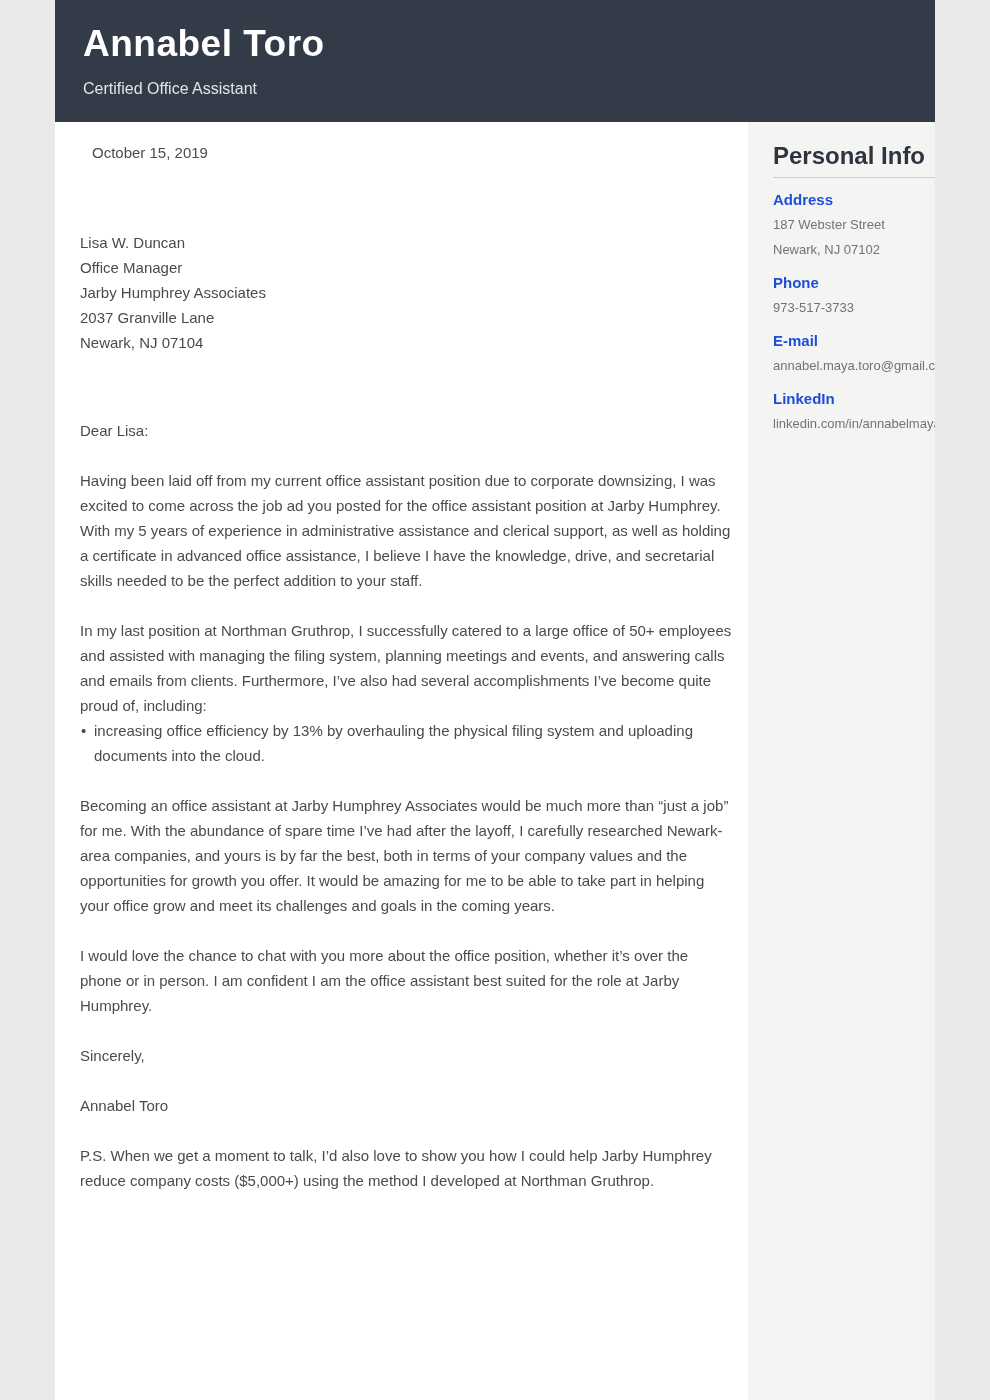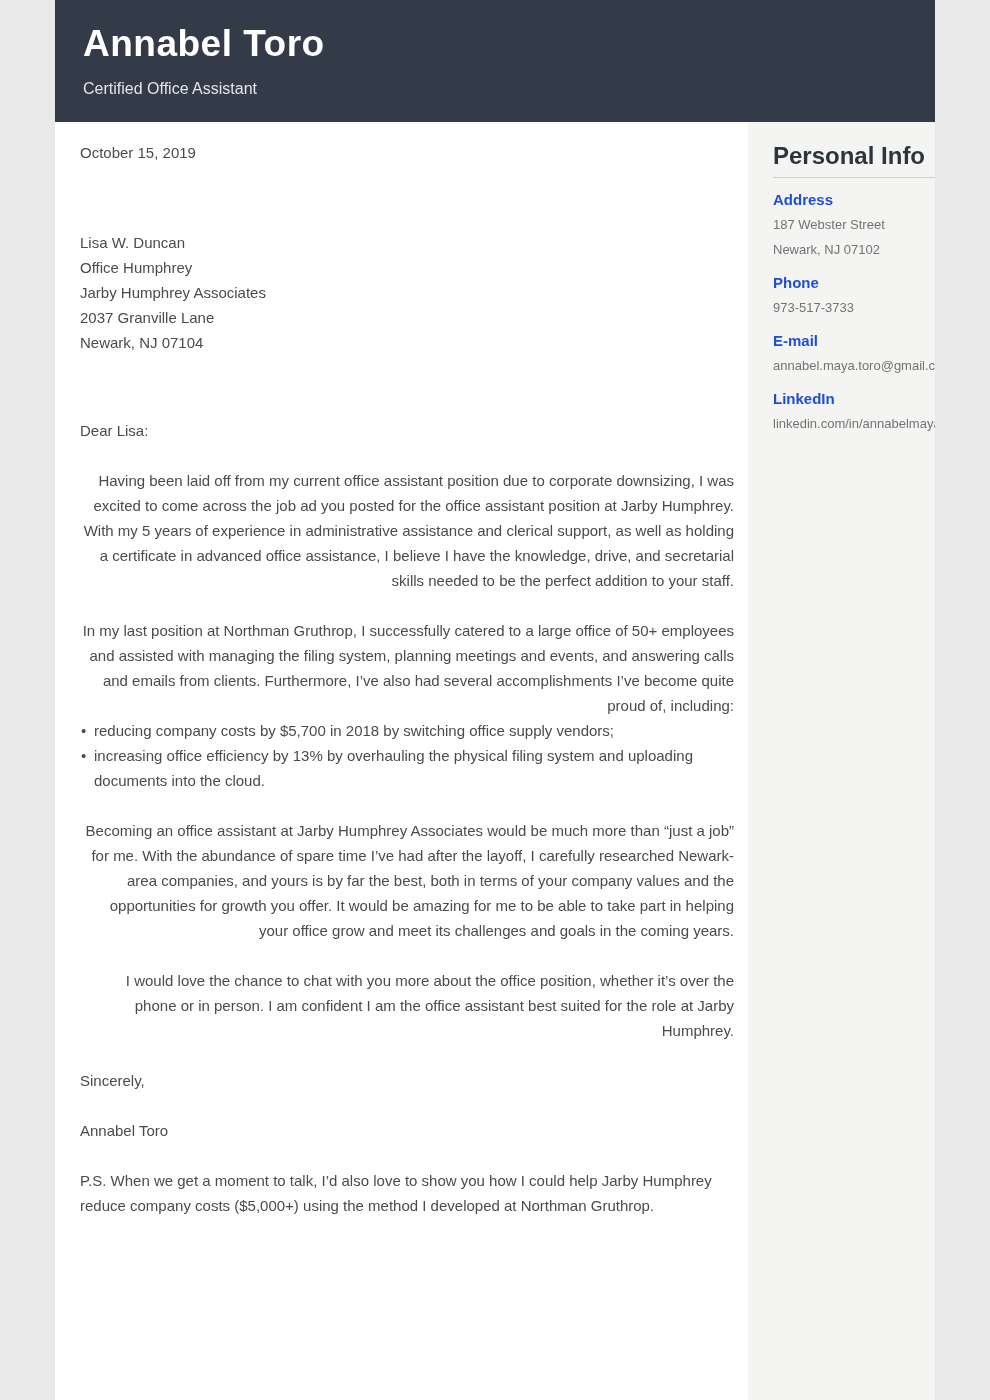--- a/index.html
+++ b/index.html
@@ -78,24 +78,24 @@
   .main {
     position: absolute;
     top: 122px;
     left: 0;
     width: 693px;
     padding: 0 14px 0 25px;
     color: #4b4b4b;
     font-size: 15px;
     line-height: 25px;
   }
-  .date { margin-top: 18px; }
+  .date { margin-top: 18px; margin-left: 12px; }
   .recipient { margin-top: 65px; }
   .salutation { margin-top: 63px; }
-  .para { margin-top: 25px; text-align: right; }
+  .para { margin-top: 25px; }
   .bullets { list-style: none; }
   .bullets li {
     position: relative;
     padding-left: 14px;
   }
   .bullets li::before {
     content: "\2022";
     position: absolute;
     left: 1px;
     top: 0;
@@ -113,33 +113,32 @@
   <div class="header">
     <div class="name">Annabel Toro</div>
     <div class="subtitle">Certified Office Assistant</div>
   </div>
 
   <div class="main">
     <div class="date">October 15, 2019</div>
 
     <div class="recipient">
       <div>Lisa W. Duncan</div>
-      <div>Office Humphrey</div>
+      <div>Office Manager</div>
       <div>Jarby Humphrey Associates</div>
       <div>2037 Granville Lane</div>
       <div>Newark, NJ 07104</div>
     </div>
 
     <div class="salutation">Dear Lisa:</div>
 
     <p class="para">Having been laid off from my current office assistant position due to corporate downsizing, I was excited to come across the job ad you posted for the office assistant position at Jarby Humphrey. With my 5 years of experience in administrative assistance and clerical support, as well as holding a certificate in advanced office assistance, I believe I have the knowledge, drive, and secretarial skills needed to be the perfect addition to your staff.</p>
 
     <p class="para">In my last position at Northman Gruthrop, I successfully catered to a large office of 50+ employees and assisted with managing the filing system, planning meetings and events, and answering calls and emails from clients. Furthermore, I’ve also had several accomplishments I’ve become quite proud of, including:</p>
     <ul class="bullets">
-      <li>reducing company costs by $5,700 in 2018 by switching office supply vendors;</li>
       <li>increasing office efficiency by 13% by overhauling the physical filing system and uploading documents into the cloud.</li>
     </ul>
 
     <p class="para">Becoming an office assistant at Jarby Humphrey Associates would be much more than “just a job” for me. With the abundance of spare time I’ve had after the layoff, I carefully researched Newark-area companies, and yours is by far the best, both in terms of your company values and the opportunities for growth you offer. It would be amazing for me to be able to take part in helping your office grow and meet its challenges and goals in the coming years.</p>
 
     <p class="para">I would love the chance to chat with you more about the office position, whether it’s over the phone or in person. I am confident I am the office assistant best suited for the role at Jarby Humphrey.</p>
 
     <div class="closing">Sincerely,</div>
     <div class="signature">Annabel Toro</div>
     <p class="postscript">P.S. When we get a moment to talk, I’d also love to show you how I could help Jarby Humphrey reduce company costs ($5,000+) using the method I developed at Northman Gruthrop.</p>

